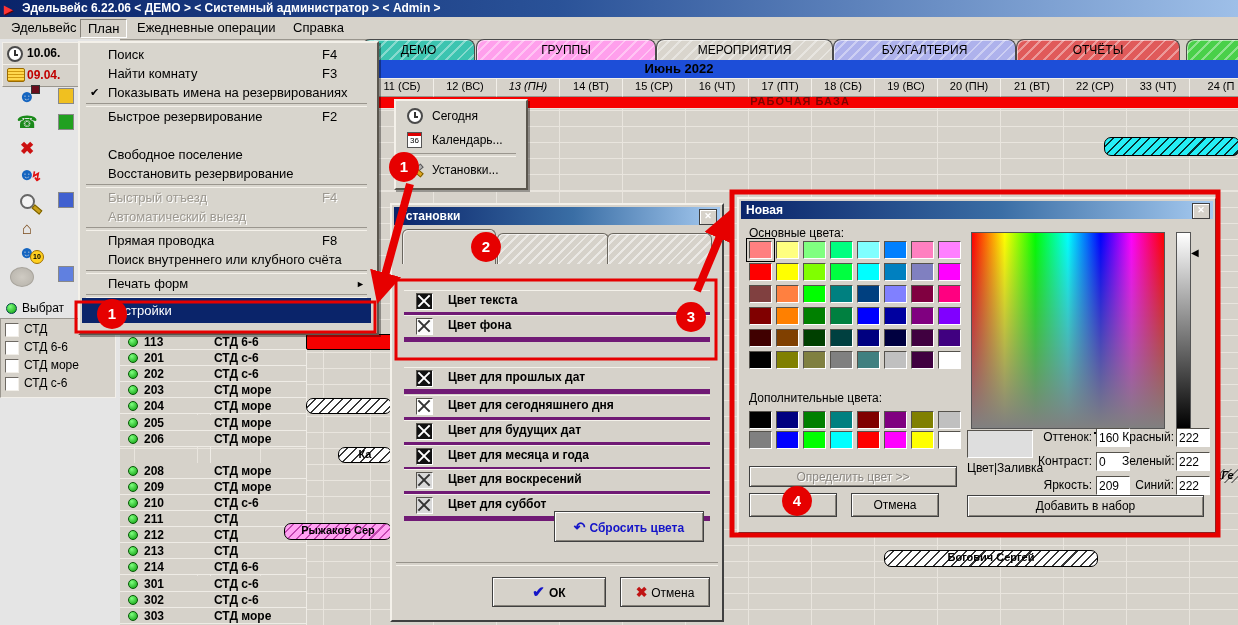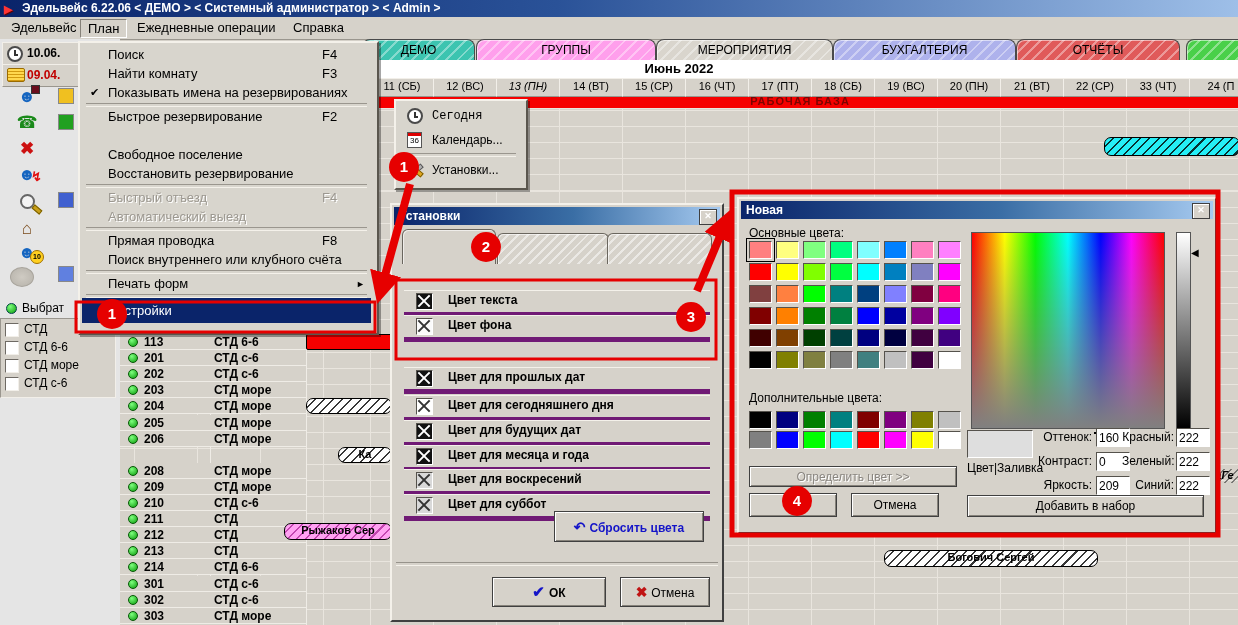--- a/index.html
+++ b/index.html
@@ -12,21 +12,21 @@
   #appicon{position:absolute;left:4px;top:1px;color:#ff3434;text-shadow:1px 1px 0 #6a0000;font-size:11px;}
   #titletext{position:absolute;left:22px;top:0;}
   #menubar{left:0;top:17px;width:1238px;height:22px;background:#d6d2ca;border-bottom:1px solid #9a968e;}
   .mbitem{position:absolute;top:2px;height:17px;line-height:17px;padding:0 7px;font-size:13px;}
   .mbitem.open{border:1px solid;border-color:#86827a #fff #fff #86827a;background:#d6d2ca;}
   
   .tab{position:absolute;top:39px;height:20px;border:1px solid #4a4a4a;border-bottom:none;border-radius:8px 8px 0 0;
        text-align:center;line-height:20px;font-size:12px;color:#000;box-shadow:inset 1px 1px 0 rgba(255,255,255,.55);
        background-image:repeating-linear-gradient(135deg,rgba(255,255,255,.38) 0 2px,rgba(255,255,255,0) 2px 8px);}
   
-  #monthrow{left:120px;top:60px;width:1118px;height:18px;background:#ffffff;font-weight:bold;font-size:13px;
+  #monthrow{left:120px;top:60px;width:1118px;height:18px;background:#1d4ed8;font-weight:bold;font-size:13px;
             text-align:center;line-height:18px;}
   .daycell{position:absolute;top:78px;height:17px;width:62px;background:#d6d2ca;border:1px solid;
            border-color:#f2efe9 #9a968e #9a968e #f2efe9;text-align:center;line-height:15px;font-size:11px;}
   #banner{left:362px;top:95px;width:876px;height:13px;background:#f60000;color:#7c0400;font-weight:bold;
           font-size:11px;text-align:center;line-height:13px;letter-spacing:1px;}
   
   #plan{left:120px;top:108px;width:1118px;height:517px;background-color:#d6d2ca;
         background-image:repeating-linear-gradient(to right,#e9e5de 0 1px,rgba(0,0,0,0) 1px 63px),
                          repeating-linear-gradient(to bottom,#e9e5de 0 1px,rgba(0,0,0,0) 1px 16.1px);
         background-position:250px 0,0 2px;}
@@ -344,21 +344,21 @@
       <div class="mitem" style="top: 231px;">
         <div class="lab" style="position: absolute; left: 26px;">Печать форм</div>
         <div class="sub" style="position: absolute; right: 6px; font-size: 9px;">►</div>
       </div>
       <div class="msep" style="top: 251px;"></div>
       <div class="mitem hl" style="top: 255px;">
         <div class="lab" style="position: absolute; left: 26px;">Настройки</div>
       </div>
     </div>
   <div class="abs" id="ctxpopup">
-      <div class="pitem" style="top: 3px; font-family: Liberation Mono, monospace;">
+      <div class="pitem" style="top: 3px;">
         <div class="ic clk" style="position: absolute; left: 9px; top: 4px;"></div>
         <div class="lab" style="position: absolute; left: 34px;">Сегодня</div>
       </div>
       <div class="pitem" style="top: 27px;">
         <div class="ic cal" style="position: absolute; left: 9px; top: 4px;">
           <div class="calnum">36</div>
         </div>
         <div class="lab" style="position: absolute; left: 34px;">Календарь...</div>
       </div>
       <div class="msep" style="top: 52px; width: 114px;"></div>

